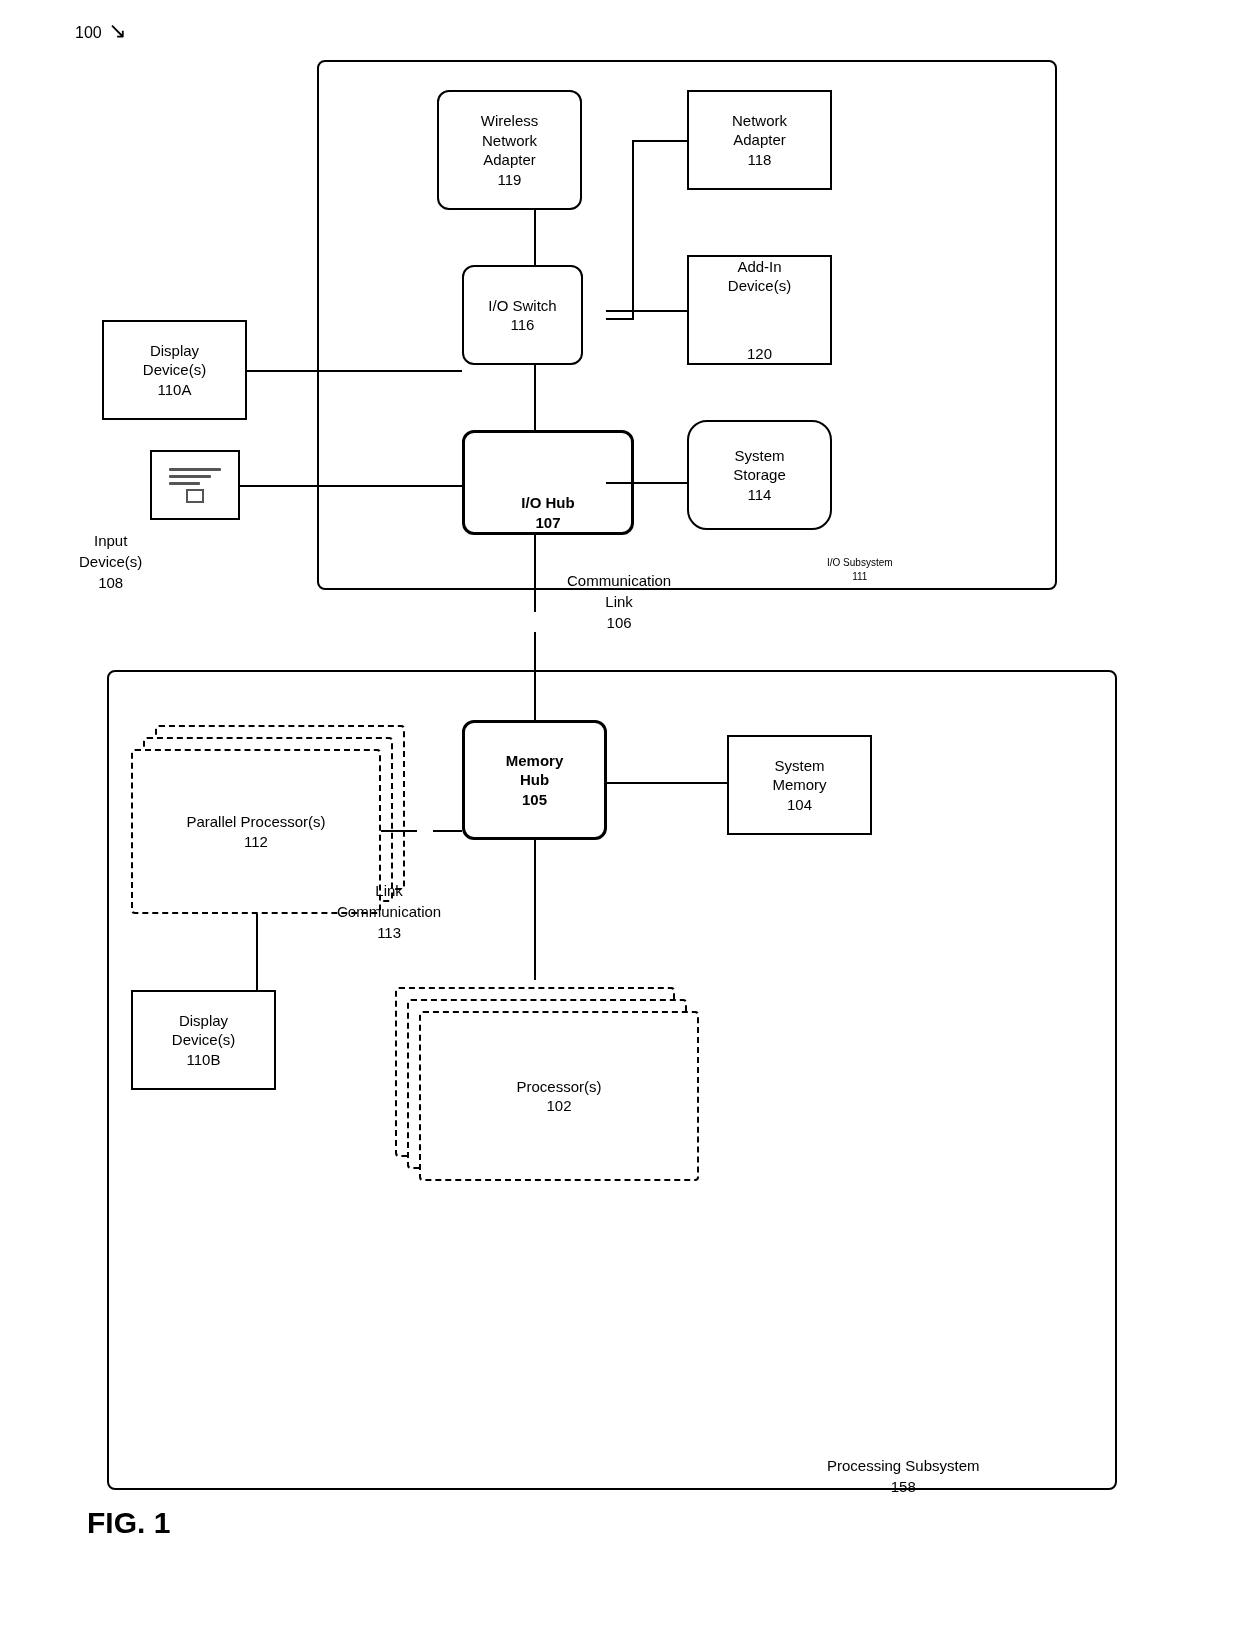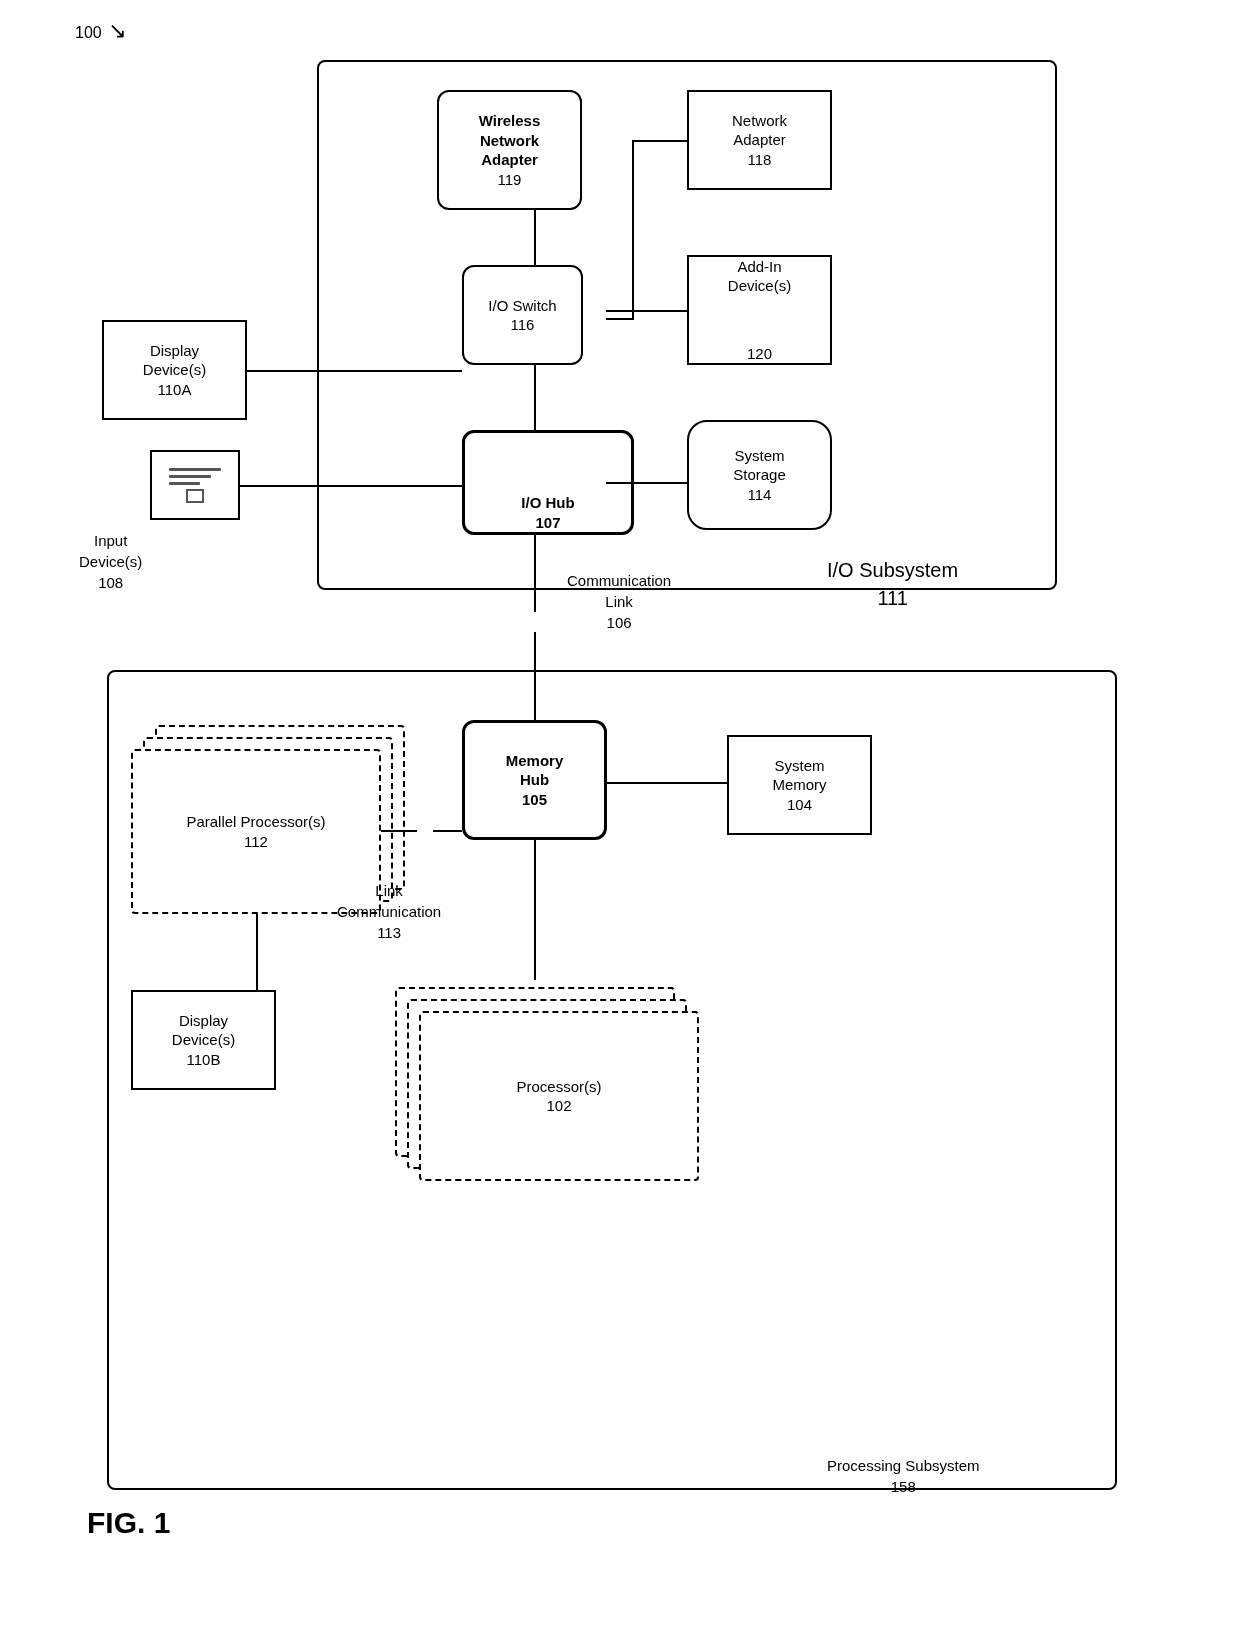--- a/index.html
+++ b/index.html
@@ -138,27 +138,27 @@
 <div class="diagram-container">
 
   <div class="ref-100">
     <span>100</span>
     <span style="font-size:22px; margin-left:2px;">↘</span>
   </div>
 
   <div class="subsystem-box" style="left:310px; top:60px; width:740px; height:530px; border-radius:8px;">
   </div>
 
-  <div class="ref-label" style="left:820px; top:556px; font-size:20px;">
+  <div class="ref-label" style="left:820px; top:556px; font-size:10px;">
     <div>I/O Subsystem</div>
     <div><span class="underline">111</span></div>
   </div>
 
   <div class="box box-rounded" style="left:430px; top:90px; width:145px; height:120px;">
-    <div style="white-space:pre-line;font-weight:bold;">Wireless
+    <div style="white-space:pre-line;">Wireless
 Network
 Adapter</div>
     <div><span class="underline">119</span></div>
   </div>
 
   <div class="box" style="left:680px; top:90px; width:145px; height:100px;">
     <div style="white-space:pre-line;">Network
 Adapter</div>
     <div><span class="underline">118</span></div>
   </div>

